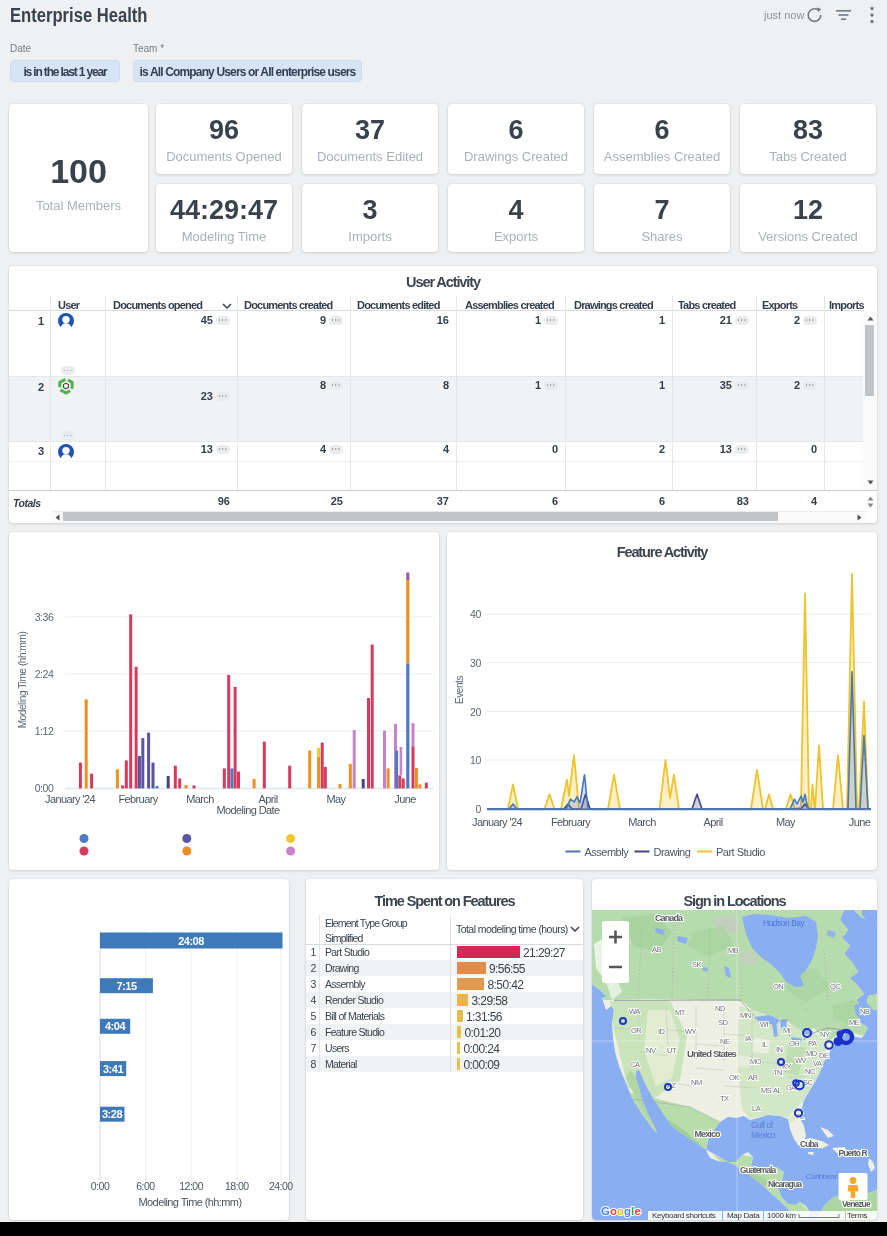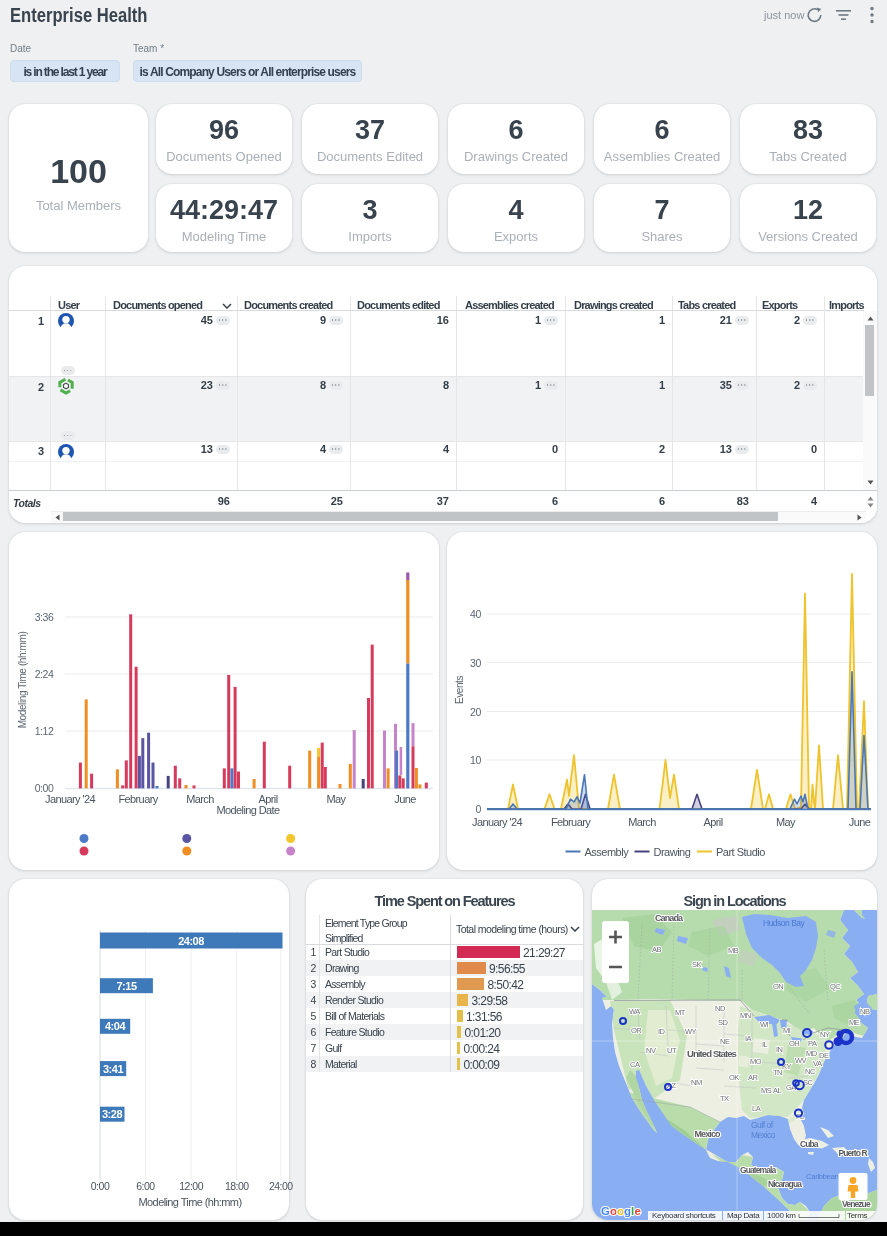--- a/index.html
+++ b/index.html
@@ -1,19 +1,19 @@
 <!DOCTYPE html>
 <html><head>
 <meta charset="utf-8">
 <style>
 * { margin:0; padding:0; box-sizing:border-box; }
 html,body { width:887px; height:1236px; overflow:hidden; }
 body { font-family:"Liberation Sans", sans-serif; background:#eef0f1; position:relative; }
 .abs { position:absolute; }
-.card { position:absolute; background:#fff; border-radius:16px; box-shadow:0 1px 3px rgba(60,64,67,.16), 0 0 1.5px rgba(60,64,67,.14); }
+.card { position:absolute; background:#fff; border-radius:4px; box-shadow:0 1px 3px rgba(60,64,67,.16), 0 0 1.5px rgba(60,64,67,.14); }
 .ctitle { position:absolute; width:100%; text-align:center; font-size:14.5px; font-weight:bold; color:#3c4650; letter-spacing:-1.1px; }
 .num { font-weight:bold; color:#39434d; }
 .lbl { color:#a9b0b7; }
 </style>
 </head>
 <body>
 
 <div class="abs" style="left:10px;top:4px;font-size:20px;font-weight:bold;color:#39434d;transform:scale(0.83,1);transform-origin:left top;white-space:nowrap;">Enterprise Health</div>
 <div class="abs" style="left:764px;top:9px;font-size:11px;color:#8a949c;">just now</div>
 
@@ -91,20 +91,21 @@
 
 <style>
 .tsep { position:absolute; width:1px; background:#e4e6e8; }
 .hlbl { position:absolute; top:33px; font-size:11px; font-weight:bold; letter-spacing:-0.8px; color:#333e48; white-space:nowrap; }
 .cellr { position:absolute; font-size:11px; font-weight:bold; color:#333e48; white-space:nowrap; display:flex; align-items:center; }
 .dotpill { display:inline-block; width:14px; height:9px; background:#e9ebed; border-radius:5px; margin-left:3px; position:relative; }
 .dotpill:after { content:""; position:absolute; left:2.5px; top:3.6px; width:1.8px; height:1.8px; border-radius:50%; background:#8d969e; box-shadow:3.2px 0 0 #8d969e, 6.4px 0 0 #8d969e; }
 .rnum { position:absolute; font-size:11px; font-weight:bold; color:#333e48; text-align:right; width:30px; }
 </style>
 <div class="card" style="left:9px;top:266px;width:868px;height:257px;overflow:hidden;">
+  <div class="ctitle" style="top:8px;">User Activity</div>
 
   <div class="abs" style="left:0;top:111px;width:855px;height:64px;background:#f1f2f3;"></div>
 
   <div class="abs" style="left:0;top:44px;width:855px;height:1px;background:#d8dbde;"></div>
 
   <div class="abs" style="left:0;top:110px;width:855px;height:1px;background:#e4e6e8;"></div>
   <div class="abs" style="left:0;top:175px;width:855px;height:1px;background:#e4e6e8;"></div>
   <div class="abs" style="left:0;top:195px;width:868px;height:1px;background:#f0f1f2;"></div>
   <div class="abs" style="left:0;top:224px;width:868px;height:1px;background:#c9ced2;"></div>
 
@@ -154,21 +155,21 @@
   </svg>
 
   <div class="cellr" style="right:647px;top:48px;">45<span class="dotpill"></span></div>
   <div class="cellr" style="right:534px;top:48px;">9<span class="dotpill"></span></div>
   <div class="cellr" style="right:428px;top:48px;">16</div>
   <div class="cellr" style="right:319px;top:48px;">1<span class="dotpill"></span></div>
   <div class="cellr" style="right:212px;top:48px;">1</div>
   <div class="cellr" style="right:128px;top:48px;">21<span class="dotpill"></span></div>
   <div class="cellr" style="right:60px;top:48px;">2<span class="dotpill"></span></div>
 
-  <div class="cellr" style="right:647px;top:113px;margin-left:40px;">23<span class="dotpill"></span></div>
+  <div class="cellr" style="right:647px;top:124px;margin-left:40px;">23<span class="dotpill"></span></div>
   <div class="cellr" style="right:534px;top:113px;">8<span class="dotpill"></span></div>
   <div class="cellr" style="right:428px;top:113px;">8</div>
   <div class="cellr" style="right:319px;top:113px;">1<span class="dotpill"></span></div>
   <div class="cellr" style="right:212px;top:113px;">1</div>
   <div class="cellr" style="right:128px;top:113px;">35<span class="dotpill"></span></div>
   <div class="cellr" style="right:60px;top:113px;">2<span class="dotpill"></span></div>
 
   <div class="cellr" style="right:647px;top:177px;">13<span class="dotpill"></span></div>
   <div class="cellr" style="right:534px;top:177px;">4<span class="dotpill"></span></div>
   <div class="cellr" style="right:428px;top:177px;">4</div>
@@ -296,20 +297,21 @@
       <circle cx="75" cy="319" r="4.5" fill="#d63a5c"></circle>
       <circle cx="177.8" cy="306.5" r="4.5" fill="#5a55a3"></circle>
       <circle cx="177.8" cy="319" r="4.5" fill="#ef8e22"></circle>
       <circle cx="281.6" cy="306.5" r="4.5" fill="#f2c72e"></circle>
       <circle cx="281.6" cy="319" r="4.5" fill="#c783c9"></circle>
     </g>
   </svg>
 </div>
 
 <div class="card" style="left:447px;top:532px;width:430px;height:338px;">
+  <div class="ctitle" style="top:12px;">Feature Activity</div>
   <svg class="abs" style="left:0;top:0;" width="430" height="338" viewBox="0 0 430 338">
     <g stroke="#e9ebed" stroke-width="1">
       <line x1="40" y1="82" x2="424" y2="82"></line>
       <line x1="40" y1="130.5" x2="424" y2="130.5"></line>
       <line x1="40" y1="179.5" x2="424" y2="179.5"></line>
       <line x1="40" y1="228" x2="424" y2="228"></line>
     </g>
     <g font-size="10.5" letter-spacing="-0.4" fill="#5b6670" text-anchor="end">
       <text x="34" y="86">40</text>
       <text x="34" y="134.5">30</text>
@@ -417,21 +419,21 @@
     <div class="tr-val" style="left:165.5px;top:115px;">3:29:58</div>
   <div class="tr-num" style="top:131px;">5</div>
     <div class="tr-name" style="top:131px;">Bill of Materials</div>
     <div class="tr-bar" style="top:130.9px;width:6px;background:#e3bd49;"></div>
     <div class="tr-val" style="left:160px;top:131px;">1:31:56</div>
   <div class="tr-num" style="top:147px;">6</div>
     <div class="tr-name" style="top:147px;">Feature Studio</div>
     <div class="tr-bar" style="top:146.9px;width:4.3px;background:#e3c24b;"></div>
     <div class="tr-val" style="left:158.5px;top:147px;">0:01:20</div>
   <div class="tr-num" style="top:163px;">7</div>
-    <div class="tr-name" style="top:163px;">Gulf</div>
+    <div class="tr-name" style="top:163px;">Users</div>
     <div class="tr-bar" style="top:162.9px;width:3.5px;background:#e3c24b;"></div>
     <div class="tr-val" style="left:157.5px;top:163px;">0:00:24</div>
   <div class="tr-num" style="top:179px;">8</div>
     <div class="tr-name" style="top:179px;">Material</div>
     <div class="tr-bar" style="top:178.9px;width:3.5px;background:#e3c24b;"></div>
     <div class="tr-val" style="left:157.5px;top:179px;">0:00:09</div>
 </div>
 
 <div class="card" style="left:592px;top:879px;width:285px;height:341px;overflow:hidden;">
   <div class="ctitle" style="top:14px;">Sign in Locations</div>

